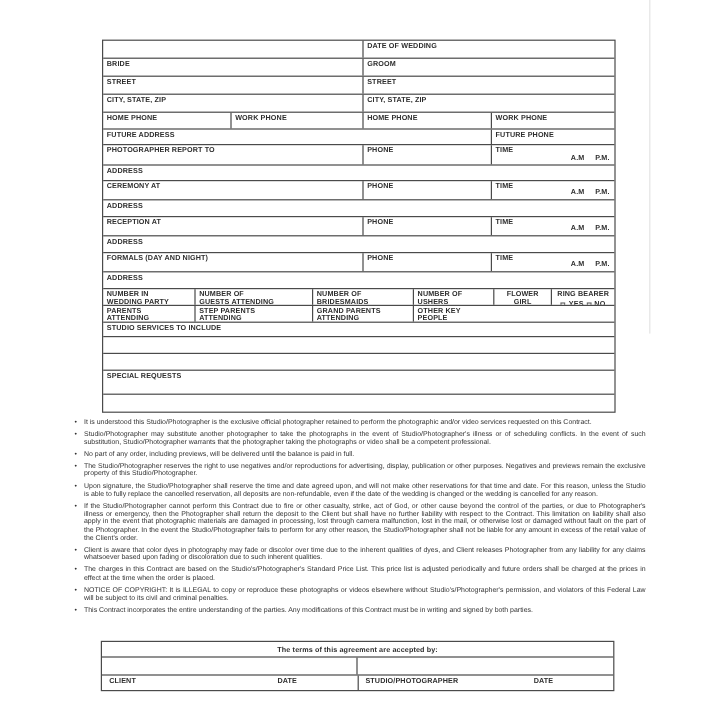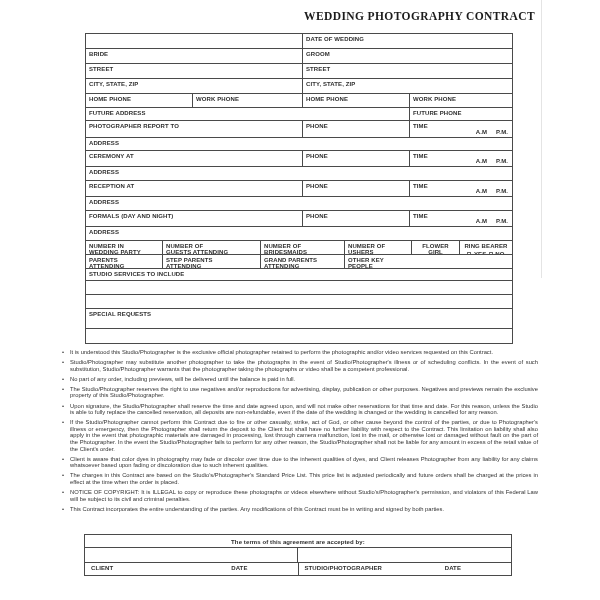--- a/index.html
+++ b/index.html
@@ -45,21 +45,20 @@
                    line-height:6.5px; padding-top:2px; }
   .sig-labels { display:flex; justify-content:space-between; padding:1.5px 50px 1.5px 6px;
                 font-size:6px; font-weight:bold; line-height:6.5px; flex:1; }
 </style>
 </head>
 <body>
 
 <div class="page">
   <div class="page-edge"></div>
 
-  <div class="title">WEDDING PHOTOGRAPHY CONTRACT</div>
 
   <div class="tbl tbl-main">
 
     <div class="row h15">
       <div class="cell w217"></div>
       <div class="cell"><span>DATE OF WEDDING</span></div>
     </div>
 
     <div class="row h15">
       <div class="cell w217"><span>BRIDE</span></div>

